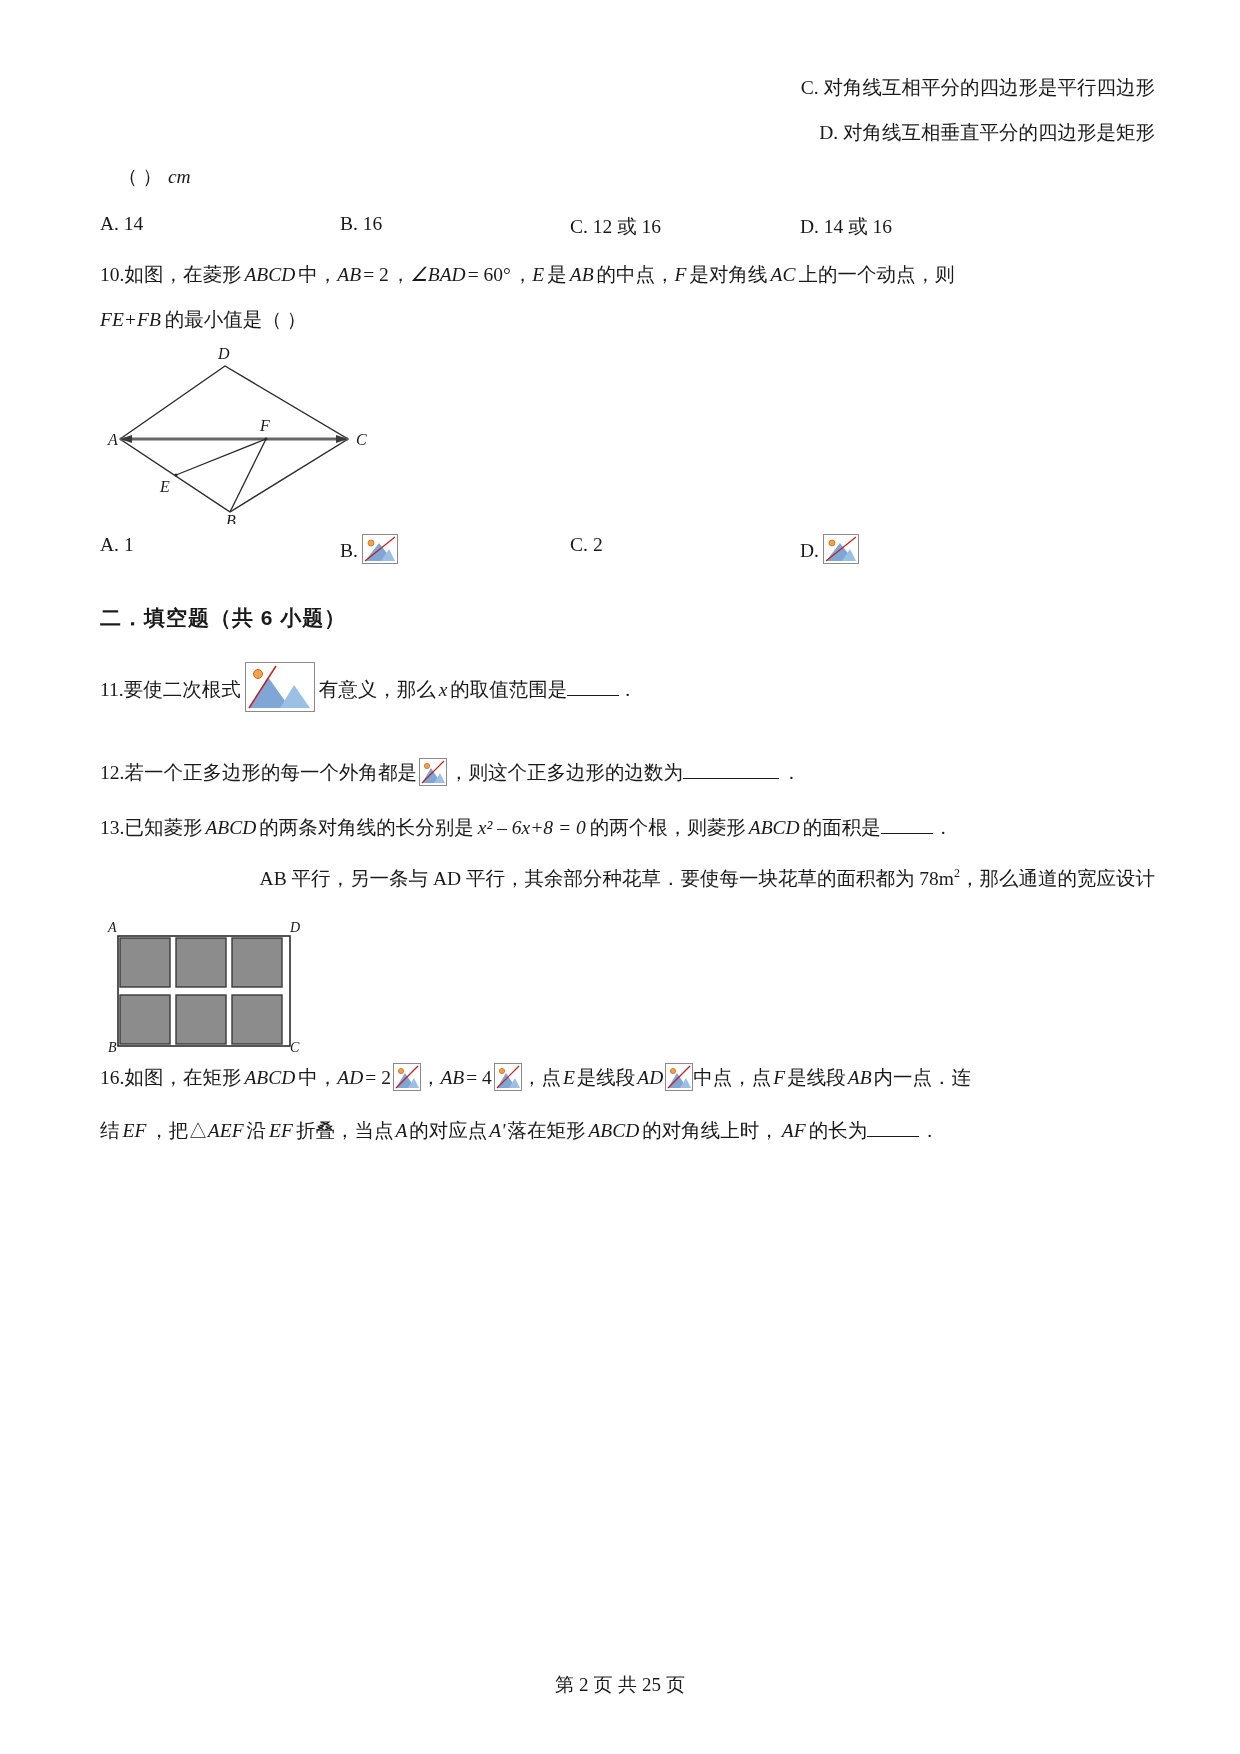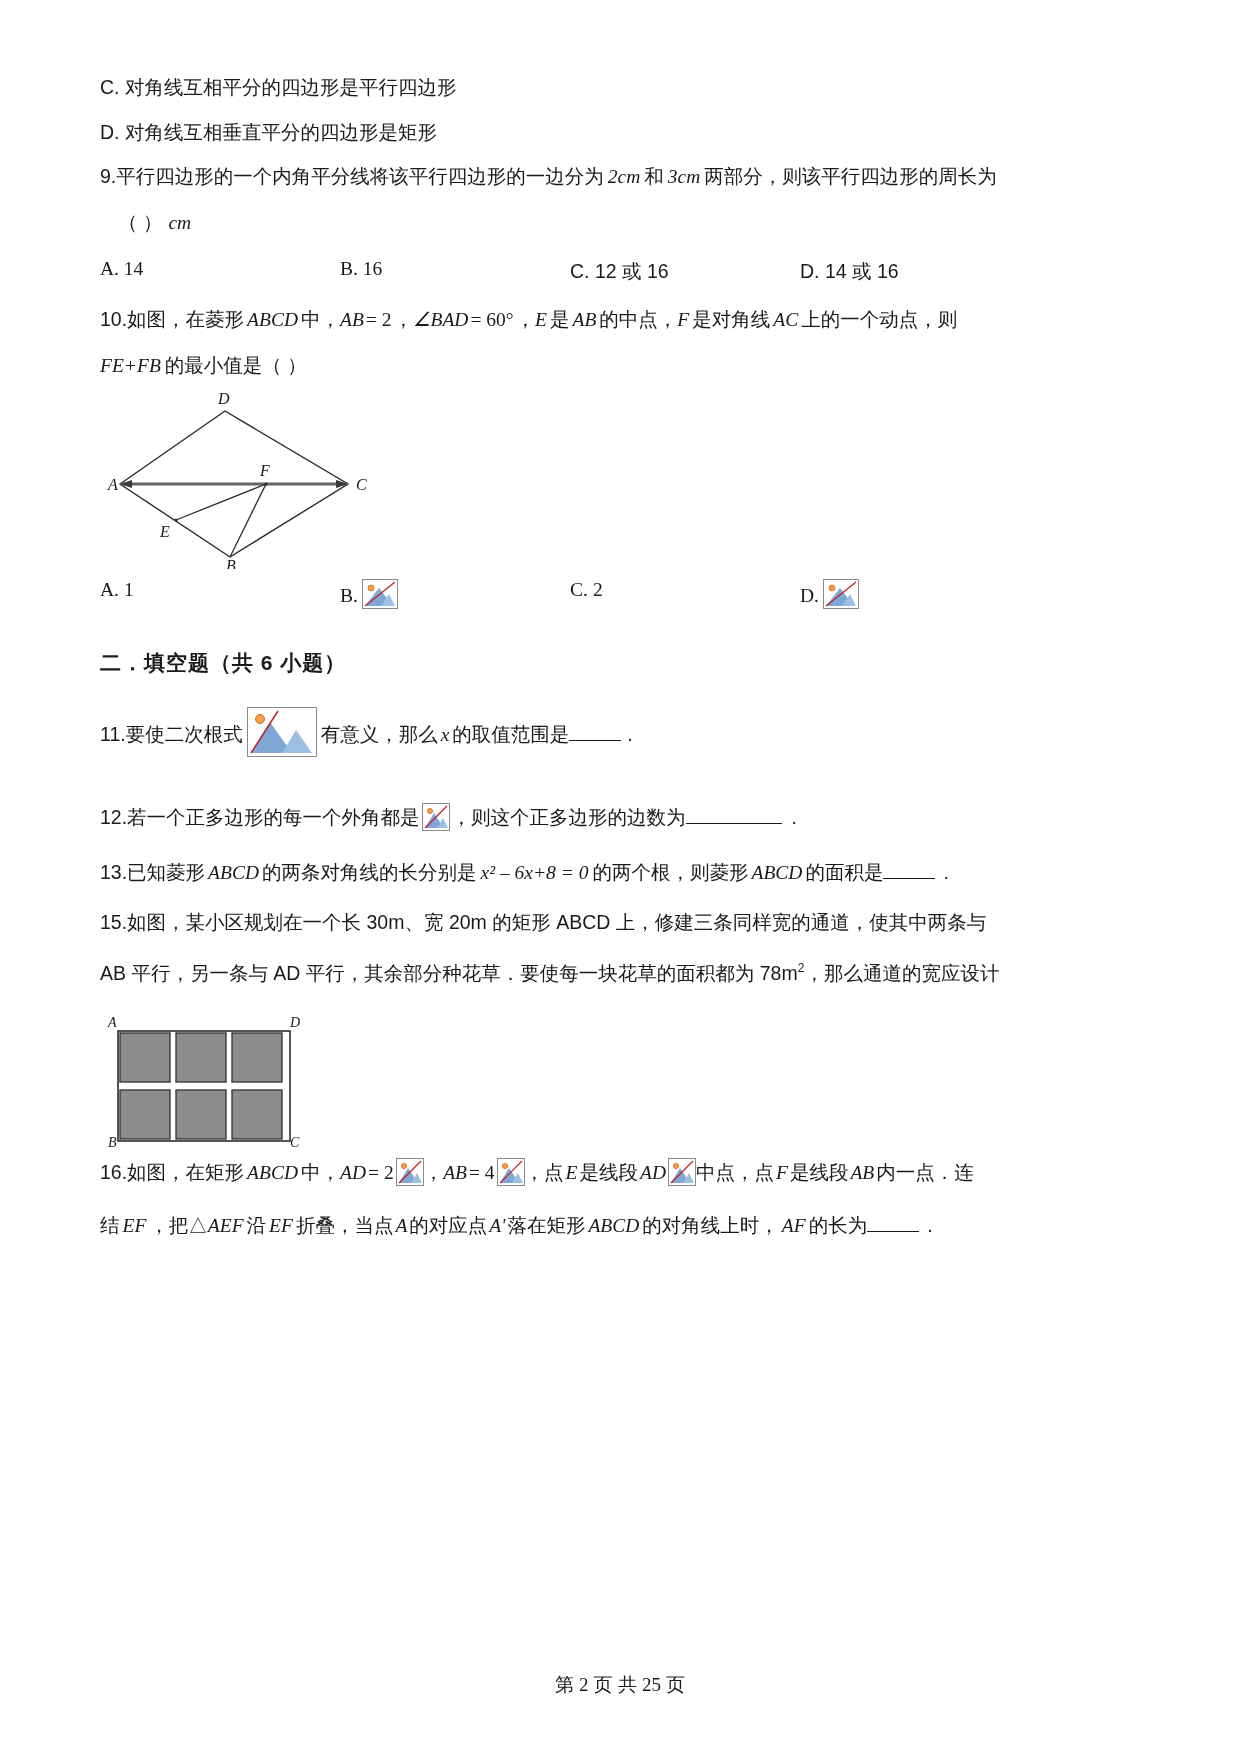--- a/index.html
+++ b/index.html
@@ -9,21 +9,21 @@
     font-family:"Liberation Serif", serif;
     color:#1a1a1a;
     position:relative;
     overflow:hidden;
   }
   .page { position:relative; width:1240px; height:1754px; }
   .content { position:absolute; left:100px; top:78px; width:1055px; }
 
   .line { font-size:19.5px; line-height:1.0; margin:0 0 0 0; white-space:nowrap; }
   .blk { margin-bottom:25px; }
-  .cjk { font-family:Liberation Sans, sans-serif; font-size:19.5px; }
+  .cjk { font-family:Liberation Serif, serif; font-size:19.5px;text-align:right; }
   .ital { font-style:italic; font-family:"Liberation Serif", serif; }
   .num { font-family:"Liberation Serif", serif; }
 
   
   .optrow { position:relative; height:30px; font-size:19.5px; margin-bottom:22px; }
   .optrow > span { position:absolute; top:0; }
   .opt-a { left:0; }
   .opt-b { left:240px; }
   .opt-c { left:470px; }
   .opt-d { left:700px; }
@@ -67,23 +67,20 @@
 </style>
 </head>
 <body>
 
 <div class="page">
 <div class="content">
 
   <div class="line blk cjk">C. 对角线互相平分的四边形是平行四边形</div>
   <div class="line blk cjk">D. 对角线互相垂直平分的四边形是矩形</div>
 
-  <div class="line" style="margin-bottom:26px;">
-    <span class="cjk">9.</span><span class="cjk">平行四边形的一个内角平分线将该平行四边形的一边分为</span><span class="ital" style="padding:0 4px;">2cm</span><span class="cjk">和</span><span class="ital" style="padding:0 4px;">3cm</span><span class="cjk">两部分，则该平行四边形的周长为</span>
-  </div>
   <div class="line" style="margin-bottom:26px; padding-left:18px;">
     <span class="cjk">（     ）</span><span class="ital" style="padding-left:6px;">cm</span>
   </div>
   <div class="optrow">
     <span class="opt-a">A. 14</span>
     <span class="opt-b">B. 16</span>
     <span class="opt-c cjk">C. 12 或 16</span>
     <span class="opt-d cjk">D. 14 或 16</span>
   </div>
 
@@ -156,23 +153,20 @@
             <line x1="2" y1="24" x2="24" y2="2" stroke="#c02020" stroke-width="1.2"></line>
           </svg></span><span class="cjk">，则这个正多边形的边数为</span><span class="blankline u9"></span><span class="cjk" style="padding-left:10px;">.</span>
   </div>
 
   <div class="line" style="margin-bottom:30px;">
     <span class="cjk">13.</span><span class="cjk">已知菱形</span><span class="ital" style="padding:0 3px;">ABCD</span><span class="cjk">的两条对角线的长分别是</span><span class="ital" style="padding:0 4px;">x² – 6x+8 = 0</span><span class="cjk">的两个根，则菱形</span><span class="ital" style="padding:0 3px;">ABCD</span><span class="cjk">的面积是</span><span class="blankline u5"></span><span class="cjk" style="padding-left:8px;">.</span>
   </div>
 
 
   <div class="line cjk" style="margin-bottom:30px;">
-    <span>15.</span><span>如图，某小区规划在一个长 30m、宽 20m 的矩形 ABCD 上，修建三条同样宽的通道，使其中两条与</span>
-  </div>
-  <div class="line cjk" style="margin-bottom:30px;">
     <span>AB 平行，另一条与 AD 平行，其余部分种花草．要使每一块花草的面积都为 78m</span><sup style="font-size:12px;">2</sup><span>，那么通道的宽应设计</span>
   </div>
 
   <div class="figwrap" style="height:135px;">
     <svg width="215" height="135" viewBox="0 0 215 135">
       <rect x="18" y="18" width="172" height="110" fill="none" stroke="#2b2b2b" stroke-width="1.6"></rect>
 
       <rect x="20" y="20" width="50" height="49" fill="#8c8c8c"></rect>
       <rect x="76" y="20" width="50" height="49" fill="#8c8c8c"></rect>
       <rect x="132" y="20" width="50" height="49" fill="#8c8c8c"></rect>

